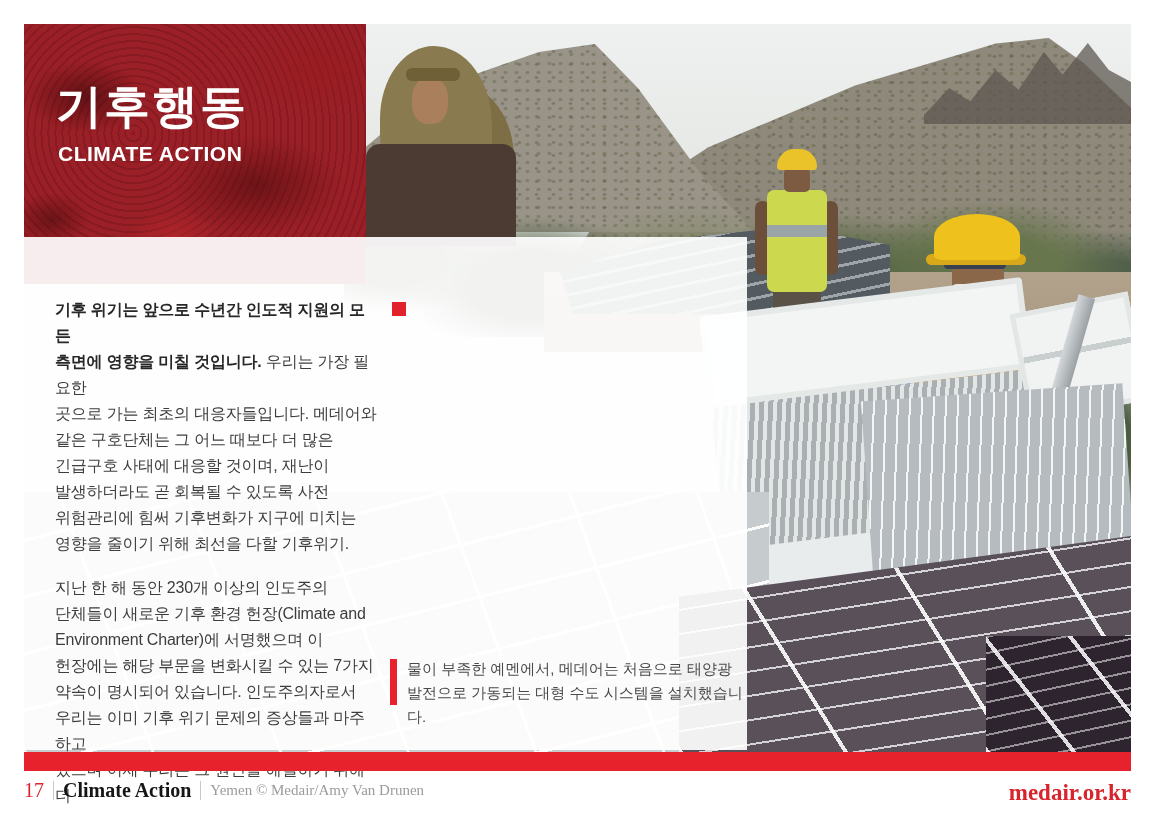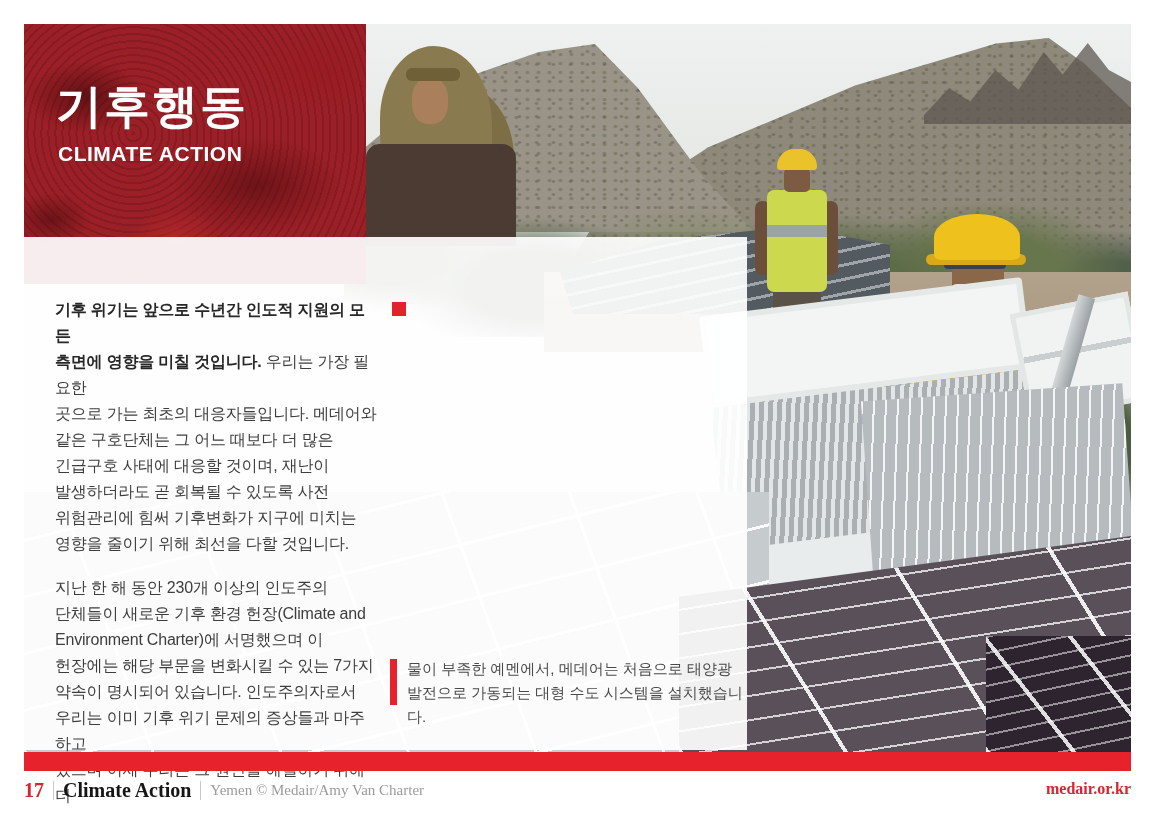--- a/index.html
+++ b/index.html
@@ -120,26 +120,26 @@
   .end-square { display:inline-block; width:14px; height:14px; background:#e2222b;
     margin-left:7px; vertical-align:-1px; }
   .caption { left:366px; top:420px; width:356px; display:flex; }
   .caption-bar { width:7px; height:46px; background:#e8222c; flex:none; margin-top:2px; }
   .caption-text { margin-left:10px; font-size:15px; line-height:24px; color:#4a4a4a; white-space:pre-line; }
 
   
   .red-bar { left:24px; top:752px; width:1107px; height:19px; background:#e8222c; }
   .footer-left { left:24px; top:779px; display:flex; align-items:center;
     font-family:"Liberation Serif","DejaVu Serif",serif; }
-  .pg-num { color:#d8242c; font-size:20px; font-weight:bold; }
+  .pg-num { color:#d8242c; font-size:20px; font-weight:normal; }
   .sep { width:1px; height:19px; background:#c9c9c9; margin:0 9px; }
   .section { color:#161616; font-size:20px; font-weight:bold; }
   .credit { color:#9b9b9b; font-size:15px; }
   .footer-right { right:23px; top:780px; font-family:"Liberation Serif","DejaVu Serif",serif;
-    color:#d8242c; font-size:16px; font-weight:bold; }
+    color:#d8242c; font-size:23px; font-weight:bold; }
 </style>
 </head>
 <body>
 
 <div class="page">
 
   <div class="abs photo">
     <div class="abs sky"></div>
     <div class="abs mountain mtn-right"></div>
     <div class="abs crags"></div>
@@ -196,21 +196,21 @@
 
   <div class="abs text-panel">
     <div class="col col1">
       <span class="lead">기후 위기는 앞으로 수년간 인도적 지원의 모든
 측면에 영향을 미칠 것입니다.</span><span> 우리는 가장 필요한
 곳으로 가는 최초의 대응자들입니다. 메데어와
 같은 구호단체는 그 어느 때보다 더 많은
 긴급구호 사태에 대응할 것이며, 재난이
 발생하더라도 곧 회복될 수 있도록 사전
 위험관리에 힘써 기후변화가 지구에 미치는
-영향을 줄이기 위해 최선을 다할 것입니다.</span>
+영향을 줄이기 위해 최선을 다할 기후위기.</span>
       <span class="para2">지난 한 해 동안 230개 이상의 인도주의
 단체들이 새로운 기후 환경 헌장(Climate and
 Environment Charter)에 서명했으며 이
 헌장에는 해당 부문을 변화시킬 수 있는 7가지
 약속이 명시되어 있습니다. 인도주의자로서
 우리는 이미 기후 위기 문제의 증상들과 마주하고
 있으며 이제 우리는 그 원인을 해결하기 위해 더
 많은 일을 할 것입니다.</span>
     </div>
     <div class="col col2">
@@ -223,17 +223,17 @@
     </div>
   </div>
 
   <div class="abs red-bar"></div>
 
   <div class="abs footer-left">
     <span class="pg-num">17</span>
     <span class="sep"></span>
     <span class="section">Climate Action</span>
     <span class="sep"></span>
-    <span class="credit">Yemen © Medair/Amy Van Charter</span>
+    <span class="credit">Yemen © Medair/Amy Van Drunen</span>
   </div>
   <div class="abs footer-right">medair.or.kr</div>
 
 </div>
 
 </body></html>

